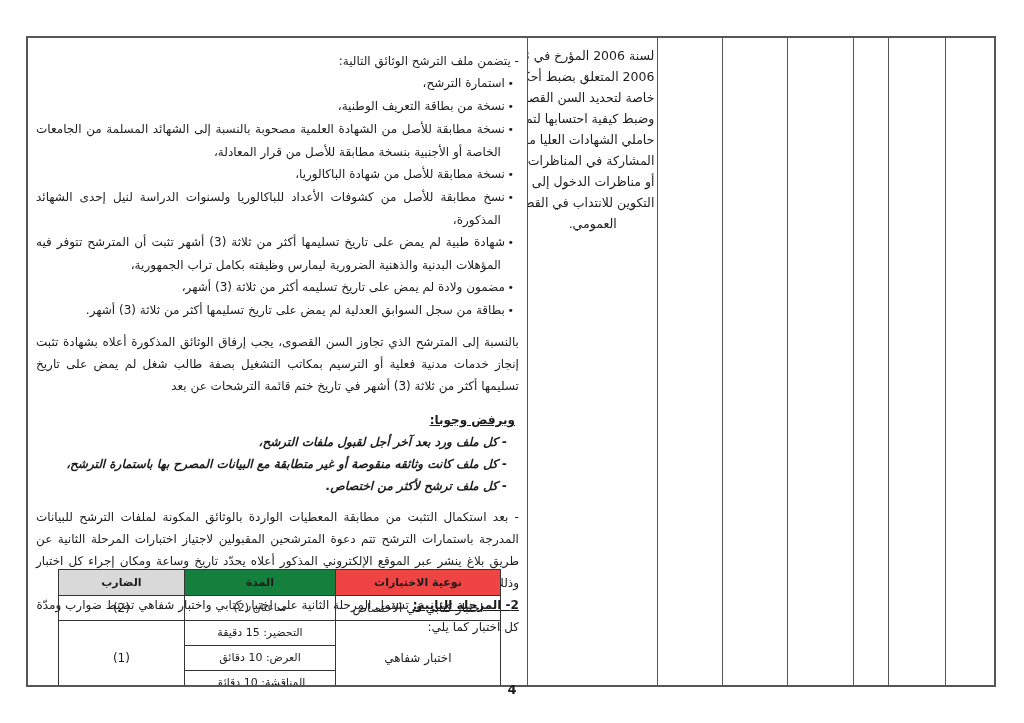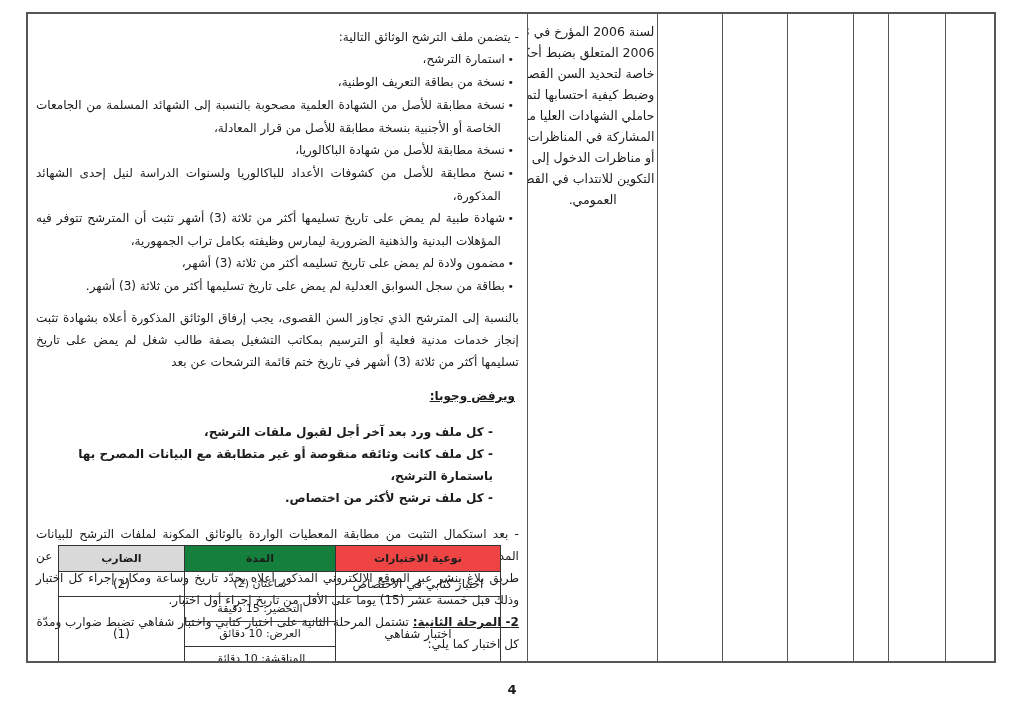--- a/index.html
+++ b/index.html
@@ -2,21 +2,21 @@
 <html lang="ar"><head>
 <meta charset="utf-8">
 <style>
   html,body{margin:0;padding:0;}
   body{
     width:1024px;height:723px;background:#ffffff;
     font-family:"DejaVu Sans", sans-serif;color:#1c1c1c;
     position:relative;overflow:hidden;
   }
   .doc-table{
-    position:absolute;left:26px;top:12px;width:970px;height:651px;
+    position:absolute;left:26px;top:36px;width:970px;height:651px;
     border:2px solid #565656;box-sizing:border-box;
     display:flex;flex-direction:row;background:#fff;
   }
   .col{box-sizing:border-box;border-left:1.5px solid #565656;height:100%;overflow:hidden;}
   .col:first-child{border-left:none;}
   .cell-main{width:501px;direction:rtl;padding:12px 8px 0 8px;position:relative;
     font-size:12px;line-height:22px;}
   .cell-side{width:131px;direction:rtl;padding:7px 3px;text-align:center;
     font-size:12.5px;line-height:21px;}
   .cell-empty-1{width:65px;}
@@ -25,21 +25,21 @@
   .cell-empty-4{width:36px;}
   .cell-empty-5{width:57px;}
   .cell-empty-6{width:49px;}
 
   .intro{margin:0;}
   ul.docs{margin:0;padding:0 5px 0 0;list-style:none;}
   li.doc-item{padding-right:13px;text-indent:-13px;text-align:justify;}
   .bullet{display:inline-block;text-indent:0;width:9px;font-size:11px;}
   .over-age{margin:9px 0 0;text-align:justify;}
   .reject-heading{margin:12px 0 0;padding-right:4px;font-weight:bold;text-decoration:underline;}
-  ul.reject-list{margin:14px;padding:0 12px 0 0;list-style:none;}
+  ul.reject-list{margin:0;padding:0 12px 0 0;list-style:none;font-style:italic;}
   li.reject-item{font-weight:bold;}
   .verification{margin:9px 0 0;text-align:justify;}
   .stage-two{margin:0 0 0;}
   .stage-two-heading{font-weight:bold;text-decoration:underline;}
 
   table.exam{
     position:absolute;top:531px;right:26px;
     border-collapse:collapse;table-layout:fixed;width:442px;
     direction:rtl;
   }

